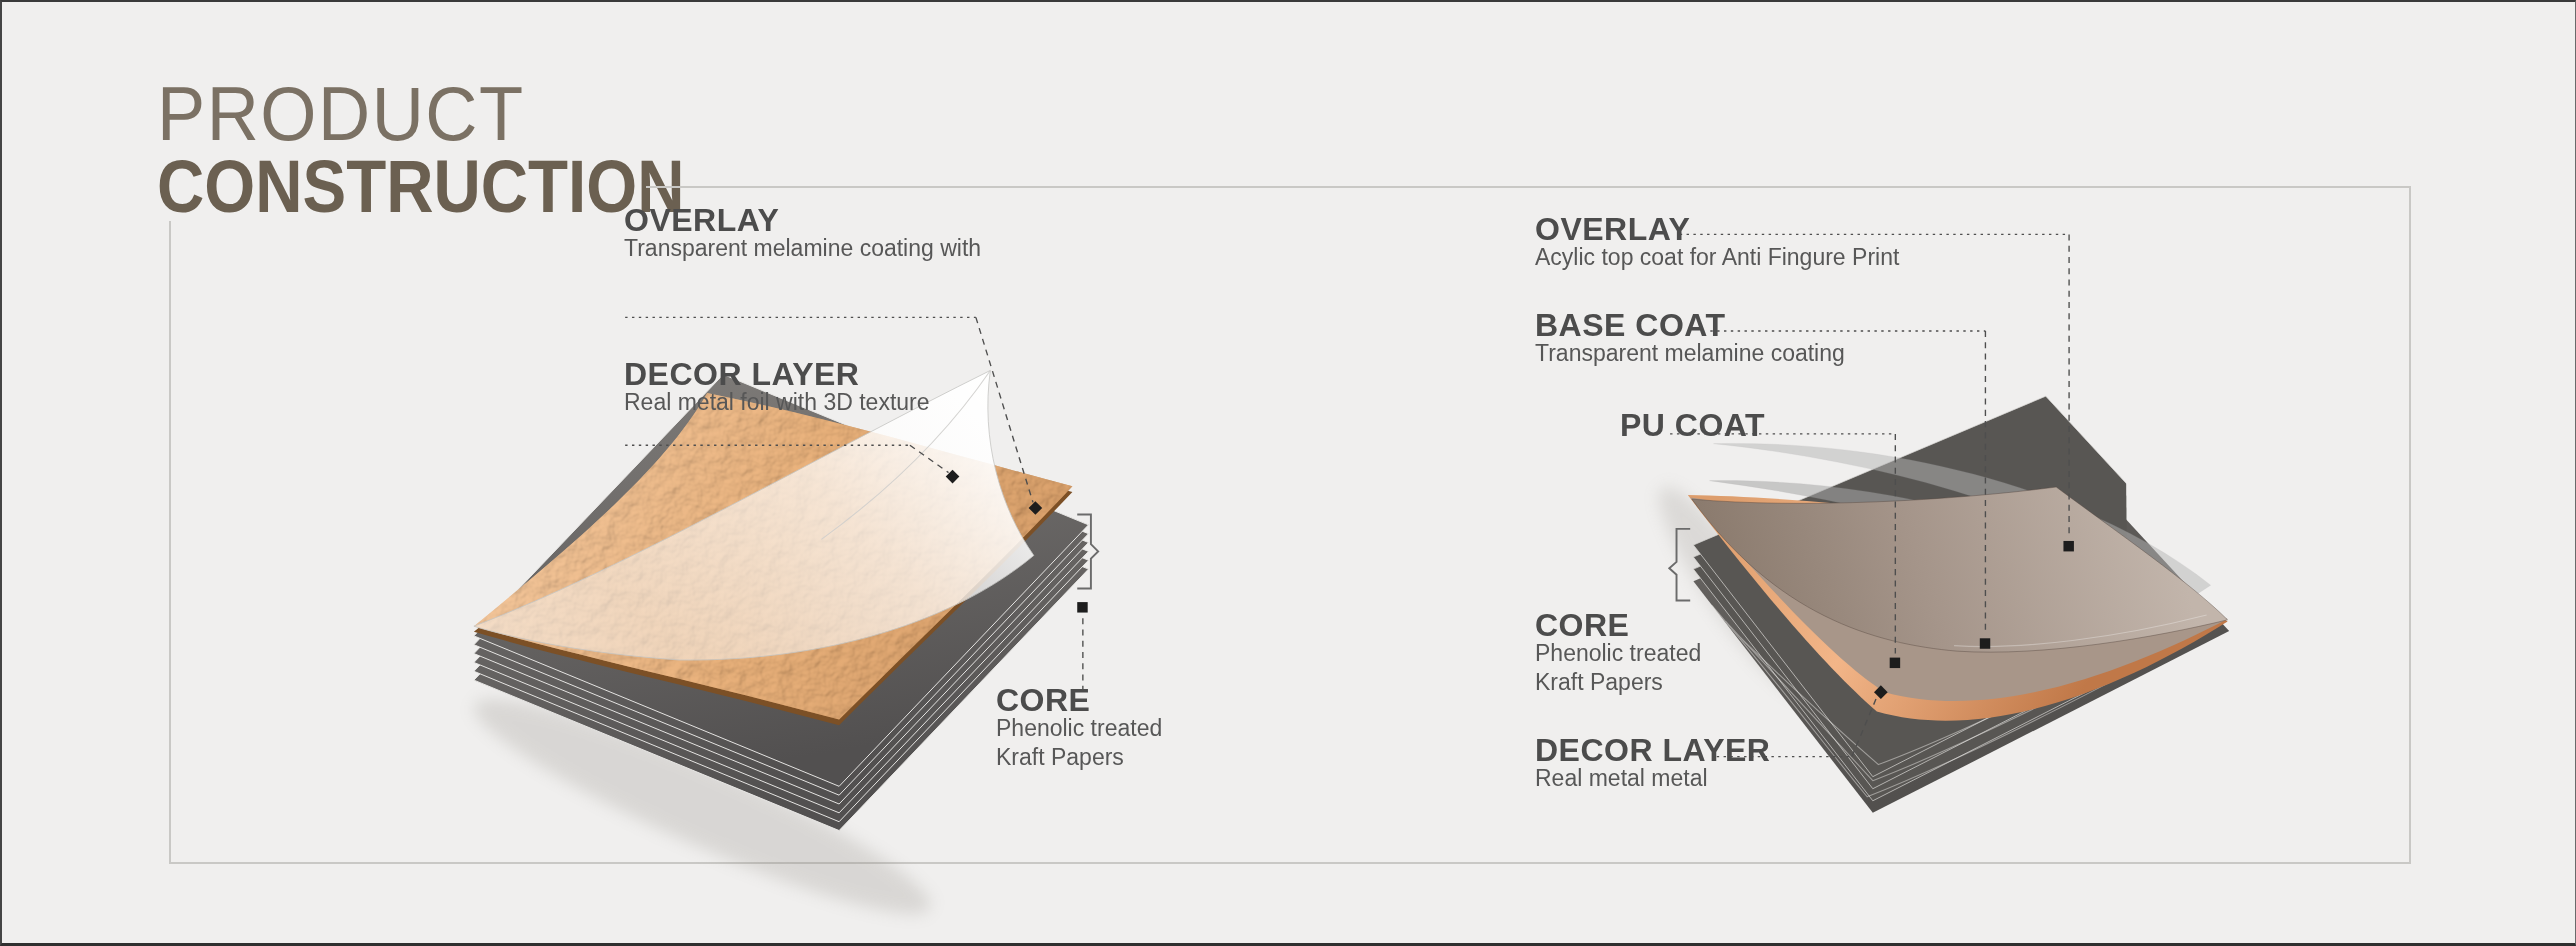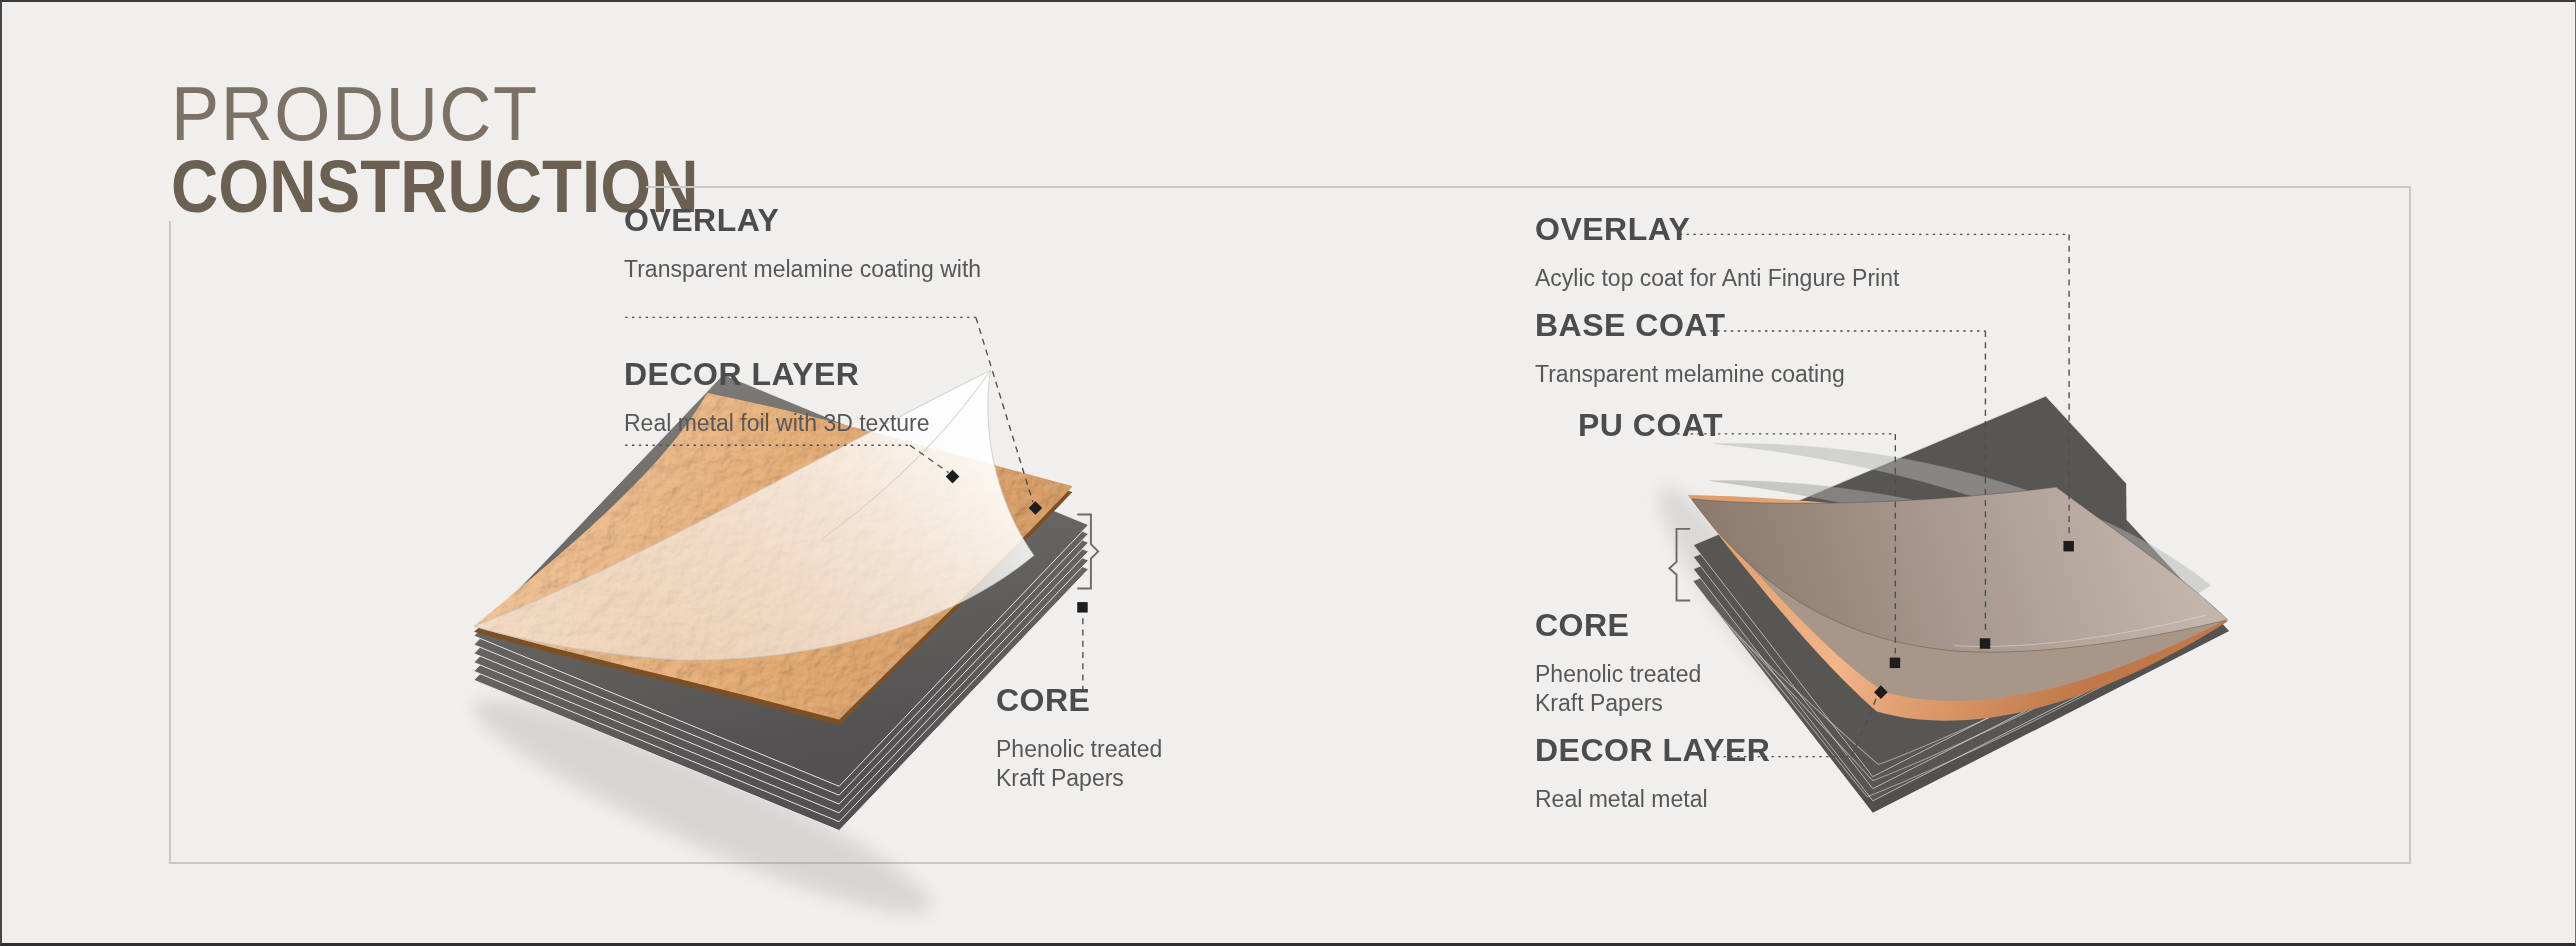--- a/index.html
+++ b/index.html
@@ -6,32 +6,32 @@
   #stage{
     position:relative; width:2576px; height:946px;
     background:#f0efee; overflow:hidden;
     border-top:2.4px solid #3a3a3a; border-left:2.4px solid #454545;
     border-bottom:3.2px solid #2f2f2f; border-right:1.6px solid #6a6a6a;
     box-sizing:border-box;
     font-family:"Liberation Sans", sans-serif;
   }
   .abs{position:absolute;}
   
-  #title{left:169px; top:75px;}
+  #title{left:155px; top:75px;}
   .t1{font-size:76px; font-weight:400; color:#7b7164; letter-spacing:1.6px;
       transform:scaleX(.95); transform-origin:left top; line-height:73px; white-space:nowrap;}
   .t2{font-size:74px; font-weight:700; color:#6b6051; letter-spacing:0px;
       transform:scaleX(.885); transform-origin:left top; line-height:74px; white-space:nowrap;}
   
   .frame{background:#c9c8c5;}
   
   .lbl{position:absolute;}
   .lbl .head{font-size:32px; font-weight:700; color:#4c4c4c; letter-spacing:0.5px;
              line-height:27px; white-space:nowrap;}
-  .lbl .desc{margin-top:21px;}
+  .lbl .desc{margin-top:0;}
   .lbl .line{font-size:23px; font-weight:400; color:#575757; line-height:29px; white-space:nowrap;}
   svg{position:absolute; left:0; top:0;}
 </style>
 </head>
 <body>
 
 <div id="stage">
 
   <div class="abs" id="title">
     <div class="t1">PRODUCT</div>
@@ -200,21 +200,21 @@
     </div>
   </div>
 
   <div class="lbl" style="left:1533px; top:310px;">
     <div class="head">BASE COAT</div>
     <div class="desc">
       <div class="line">Transparent melamine coating</div>
     </div>
   </div>
 
-  <div class="lbl" style="left:1576px; top:410px;">
+  <div class="lbl" style="left:1618px; top:410px;">
     <div class="head">PU COAT</div>
   </div>
 
   <div class="lbl" style="left:1533px; top:610px;">
     <div class="head">CORE</div>
     <div class="desc">
       <div class="line">Phenolic treated</div>
       <div class="line">Kraft Papers</div>
     </div>
   </div>

